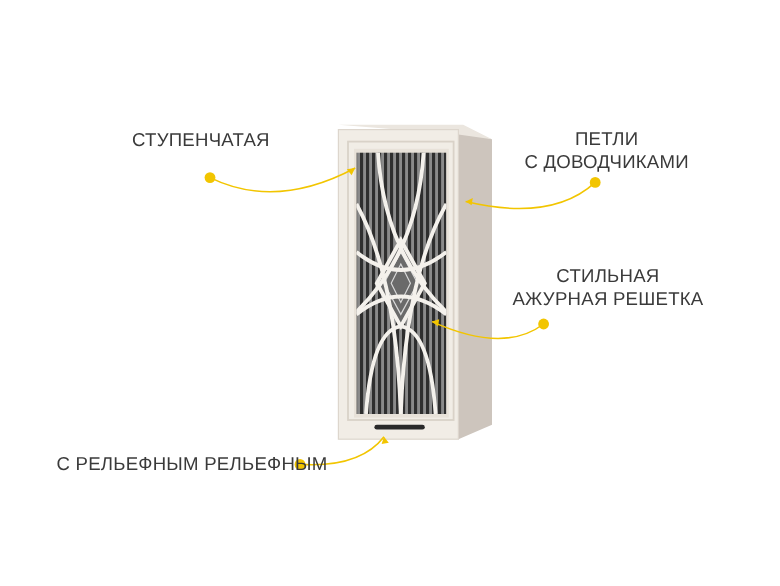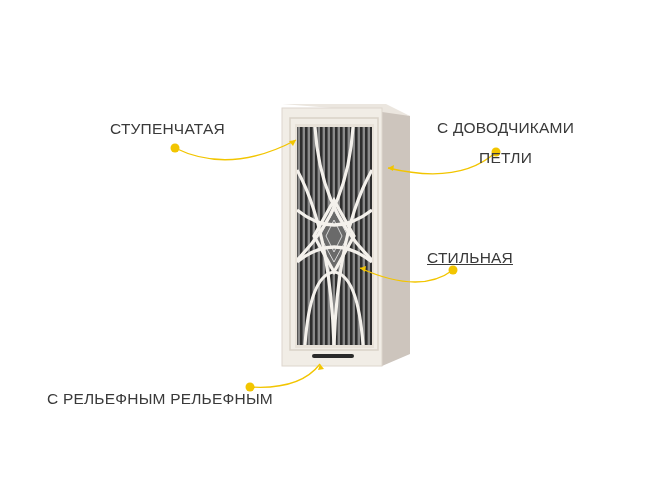--- a/index.html
+++ b/index.html
@@ -4,24 +4,24 @@
 <style>
   html, body { margin: 0; padding: 0; }
   body {
     width: 650px; height: 488px; background: #ffffff; position: relative; overflow: hidden;
     font-family: "Liberation Sans", sans-serif;
   }
   .label {
     position: absolute; color: #3a3a3a; font-size: 15.5px; line-height: 19px;
     letter-spacing: 0.2px; text-align: center; white-space: nowrap;
   }
-  .label span { display: block; margin-top: 11px; }
+  .label span { display: block; }
   #lbl-milling { left: 110px; top: 108px; }
   #lbl-hinges { left: 437px; top: 107px; }
-  #lbl-grille { left: 427px; top: 237px; text-decoration: underline; }
+  #lbl-grille { left: 427px; top: 221px; }
   #lbl-handle { left: 47px; top: 378px; }
   svg.overlay { position: absolute; left: 0; top: 0; }
 </style>
 </head>
 <body>
 
 <svg class="overlay" width="650" height="488" viewBox="0 0 650 488">
   <defs>
     <pattern id="stripes" width="5" height="10" patternUnits="userSpaceOnUse">
       <rect width="5" height="10" fill="#8a8a8a"></rect>
@@ -81,23 +81,24 @@
     <polygon points="360,268 366,266 365,272"></polygon>
     <polygon points="320,364 318,370 324,369"></polygon>
   </g>
 </svg>
 
 <div class="label" id="lbl-milling">
   <span>СТУПЕНЧАТАЯ</span>
 </div>
 
 <div class="label" id="lbl-hinges">
+  <span>ПЕТЛИ</span>
   <span>С ДОВОДЧИКАМИ</span>
-  <span>ПЕТЛИ</span>
 </div>
 
 <div class="label" id="lbl-grille">
   <span>СТИЛЬНАЯ</span>
+  <span>АЖУРНАЯ РЕШЕТКА</span>
 </div>
 
 <div class="label" id="lbl-handle">
   <span>С РЕЛЬЕФНЫМ РЕЛЬЕФНЫМ</span>
 </div>
 
 </body></html>

